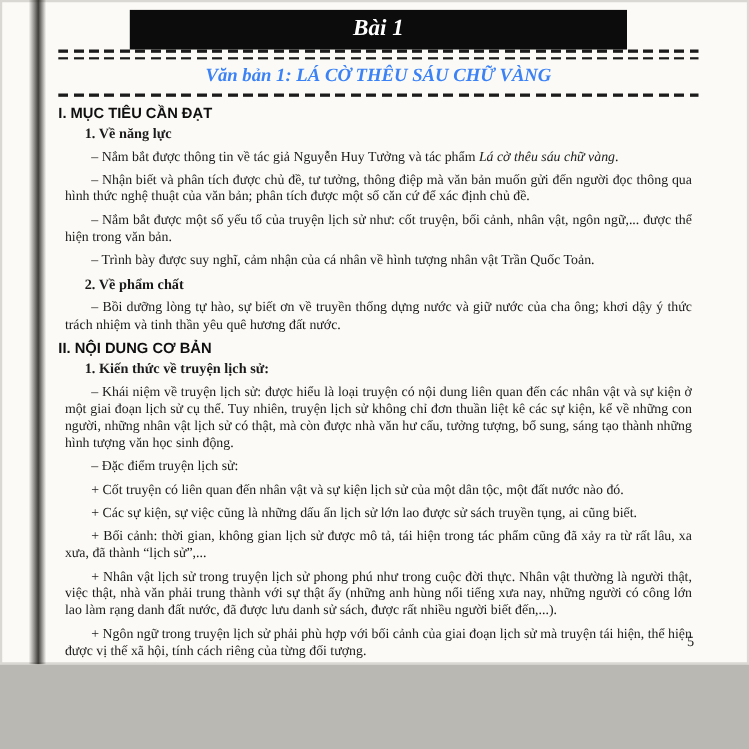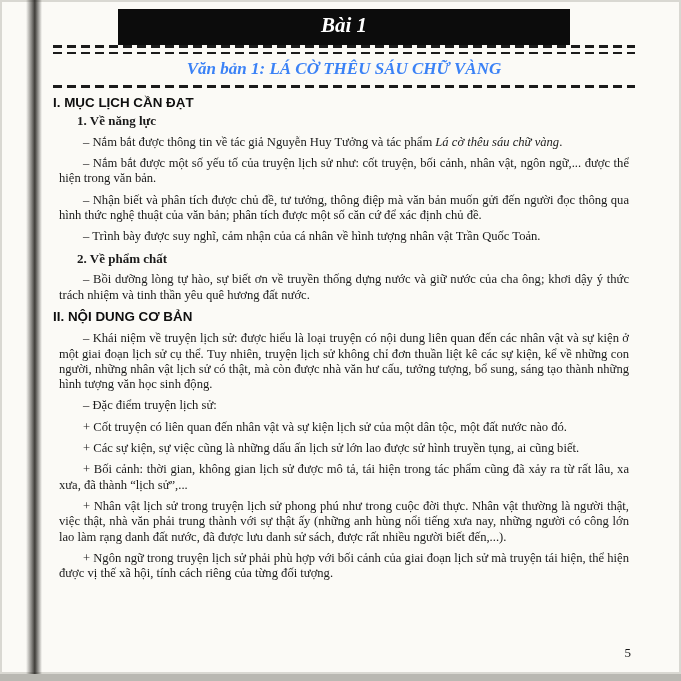--- a/index.html
+++ b/index.html
@@ -3,21 +3,21 @@
 <meta charset="utf-8">
 <style>
   html, body { margin: 0; padding: 0; }
   body {
     width: 681px; height: 681px;
     background: #b9b8b2;
     font-family: "Liberation Serif", serif;
   }
   .photo {
     position: relative;
-    width: 681px; height: 674px;
+    width: 681px; height: 604px;
     background: #fbfaf6;
     overflow: hidden;
     box-shadow: inset 0 0 0 2px #d9d8d2;
   }
   
   .spine-shadow {
     position: absolute; left: 26px; top: 0; bottom: 0; width: 16px;
     background: linear-gradient(to right,
       rgba(60,58,52,0) 0%,
       rgba(38,36,32,0.55) 35%,
@@ -115,41 +115,42 @@
 
     <div class="dashline gap-a"></div>
     <div class="dashline"></div>
     <div class="vanban">
       <span class="vb-text">Văn bản 1: LÁ CỜ THÊU SÁU CHỮ VÀNG</span>
     </div>
     <div class="dashline"></div>
 
     <div class="body-text">
 
-      <div class="sec">I. MỤC LỊCH CẦN ĐẠT</div>
+      <div class="sec">I. MỤC TIÊU CẦN ĐẠT</div>
 
       <div class="sub">1. Về năng lực</div>
 
       <p class="para"><span>– Nắm bắt được thông tin về tác giả Nguyễn Huy Tưởng và tác phẩm </span><i>Lá cờ thêu sáu chữ vàng</i><span>.</span></p>
 
+      <p class="para">– Nhận biết và phân tích được chủ đề, tư tưởng, thông điệp mà văn bản muốn gửi đến người đọc thông qua hình thức nghệ thuật của văn bản; phân tích được một số căn cứ để xác định chủ đề.</p>
       <p class="para">– Nắm bắt được một số yếu tố của truyện lịch sử như: cốt truyện, bối cảnh, nhân vật, ngôn ngữ,... được thể hiện trong văn bản.</p>
-      <p class="para">– Nhận biết và phân tích được chủ đề, tư tưởng, thông điệp mà văn bản muốn gửi đến người đọc thông qua hình thức nghệ thuật của văn bản; phân tích được một số căn cứ để xác định chủ đề.</p>
       <p class="para">– Trình bày được suy nghĩ, cảm nhận của cá nhân về hình tượng nhân vật Trần Quốc Toản.</p>
 
       <div class="sub">2. Về phẩm chất</div>
 
       <p class="para">– Bồi dưỡng lòng tự hào, sự biết ơn về truyền thống dựng nước và giữ nước của cha ông; khơi dậy ý thức trách nhiệm và tinh thần yêu quê hương đất nước.</p>
 
       <div class="sec">II. NỘI DUNG CƠ BẢN</div>
 
+      <div class="sub">1. Kiến thức về truyện lịch sử:</div>
 
       <p class="para">– Khái niệm về truyện lịch sử: được hiểu là loại truyện có nội dung liên quan đến các nhân vật và sự kiện ở một giai đoạn lịch sử cụ thể. Tuy nhiên, truyện lịch sử không chỉ đơn thuần liệt kê các sự kiện, kể về những con người, những nhân vật lịch sử có thật, mà còn được nhà văn hư cấu, tưởng tượng, bổ sung, sáng tạo thành những hình tượng văn học sinh động.</p>
       <p class="para">– Đặc điểm truyện lịch sử:</p>
       <p class="para">+ Cốt truyện có liên quan đến nhân vật và sự kiện lịch sử của một dân tộc, một đất nước nào đó.</p>
-      <p class="para">+ Các sự kiện, sự việc cũng là những dấu ấn lịch sử lớn lao được sử hình truyền tụng, ai cũng biết.</p>
+      <p class="para">+ Các sự kiện, sự việc cũng là những dấu ấn lịch sử lớn lao được sử sách truyền tụng, ai cũng biết.</p>
       <p class="para">+ Bối cảnh: thời gian, không gian lịch sử được mô tả, tái hiện trong tác phẩm cũng đã xảy ra từ rất lâu, xa xưa, đã thành “lịch sử”,...</p>
       <p class="para">+ Nhân vật lịch sử trong truyện lịch sử phong phú như trong cuộc đời thực. Nhân vật thường là người thật, việc thật, nhà văn phải trung thành với sự thật ấy (những anh hùng nổi tiếng xưa nay, những người có công lớn lao làm rạng danh đất nước, đã được lưu danh sử sách, được rất nhiều người biết đến,...).</p>
       <p class="para">+ Ngôn ngữ trong truyện lịch sử phải phù hợp với bối cảnh của giai đoạn lịch sử mà truyện tái hiện, thể hiện được vị thế xã hội, tính cách riêng của từng đối tượng.</p>
 
     </div>
   </div>
 
   <div class="page-number">5</div>
 </div>
 

